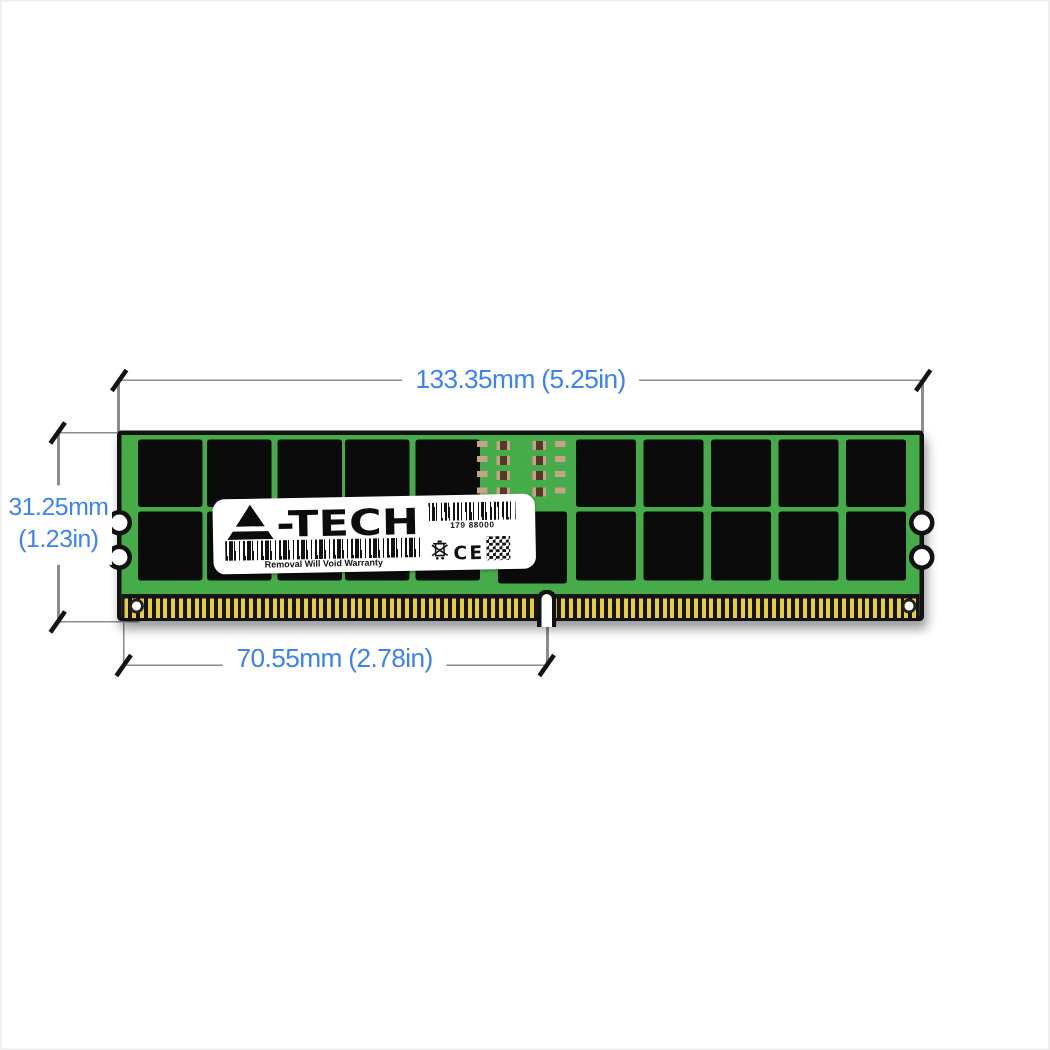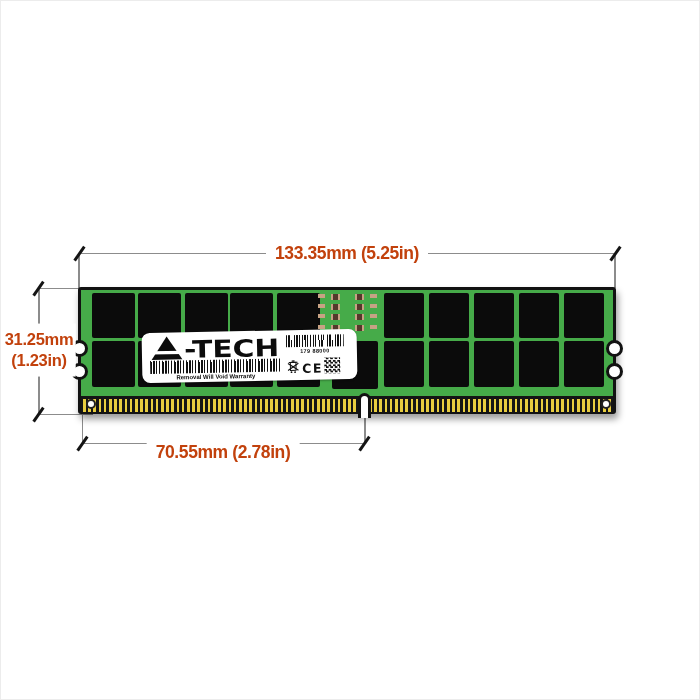--- a/index.html
+++ b/index.html
@@ -8,22 +8,22 @@
     font-family:"Liberation Sans",sans-serif;overflow:hidden;
     box-shadow:inset 0 0 0 1px #ececec;
   }
   
   .ln{position:absolute;background:#8c8c8c;}
   .ln.h{height:1.5px;}
   .ln.v{width:1.5px;}
   .tick{position:absolute;width:2.6px;height:17px;background:#141414;transform:rotate(35deg);transform-origin:center;}
   .dim-label{
     position:absolute;transform:translate(-50%,-50%);background:#ffffff;
-    padding:1px 9px;font-weight:bold;font-size:17.5px;letter-spacing:-0.4px;
-    color:#c2410c;white-space:nowrap;z-index:6;
+    padding:1px 9px;font-weight:normal;font-size:17.5px;letter-spacing:-0.4px;
+    color:#3b82f6;white-space:nowrap;z-index:6;
   }
   .dim-label.vlabel{
     padding:5px 2px;text-align:center;font-size:16.5px;line-height:1.3;letter-spacing:-0.3px;
   }
   
   #pcb{
     position:absolute;left:78px;top:287px;width:538px;height:127px;
     box-sizing:border-box;border:3px solid #121212;border-radius:3px;
     box-shadow:2px 5px 7px rgba(0,0,0,0.40);z-index:1;
   }
@@ -94,21 +94,21 @@
       <div>(1.23in)</div>
     </div>
   </div>
 
   <div>
     <div class="ln v" style="left:81.5px;top:415px;height:29px"></div>
     <div class="ln v" style="left:364px;top:417px;height:27px"></div>
     <div class="ln h" style="left:82px;top:442.5px;width:283px"></div>
     <div class="tick" style="left:80.7px;top:434.5px"></div>
     <div class="tick" style="left:363.4px;top:434.5px"></div>
-    <div class="dim-label" style="left:223px;top:452px">70.55mm (2.78in)</div>
+    <div class="dim-label" style="left:223px;top:439px">70.55mm (2.78in)</div>
   </div>
 
   <div>
     <div id="pcb" style="background: rgb(70, 171, 73);"></div>
     <div id="chips">
         <div class="chip" style="left: 92px; top: 293px; width: 43px; height: 45px; background: rgb(11, 11, 11);"></div>
         <div class="chip" style="left: 138px; top: 293px; width: 43px; height: 45px; background: rgb(11, 11, 11);"></div>
         <div class="chip" style="left: 185px; top: 293px; width: 43px; height: 45px; background: rgb(11, 11, 11);"></div>
         <div class="chip" style="left: 230px; top: 293px; width: 43px; height: 45px; background: rgb(11, 11, 11);"></div>
         <div class="chip" style="left: 277px; top: 293px; width: 43px; height: 45px; background: rgb(11, 11, 11);"></div>

